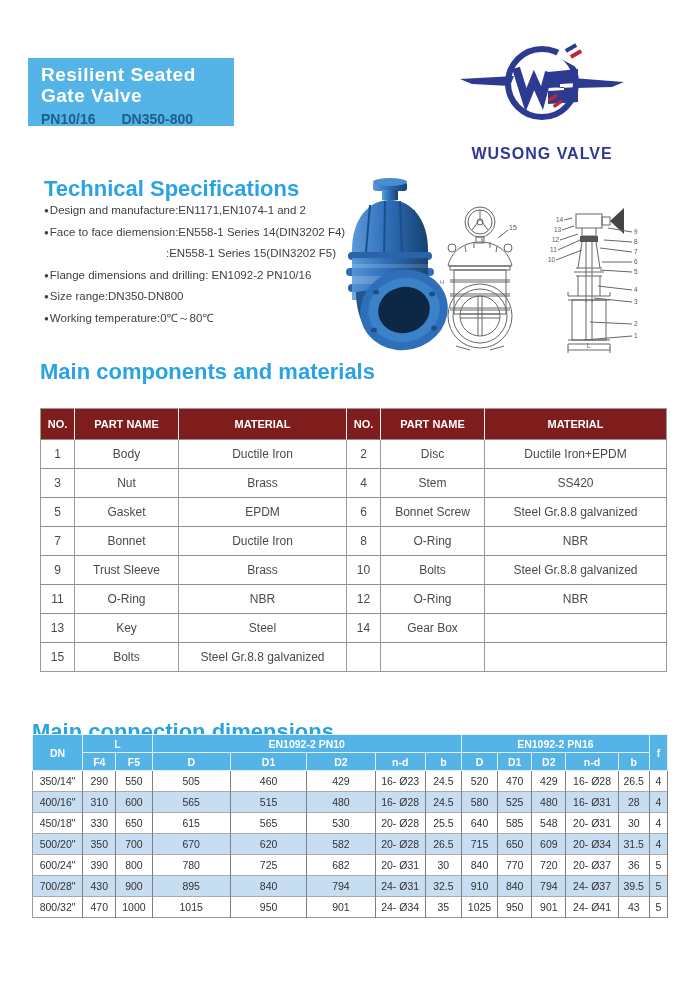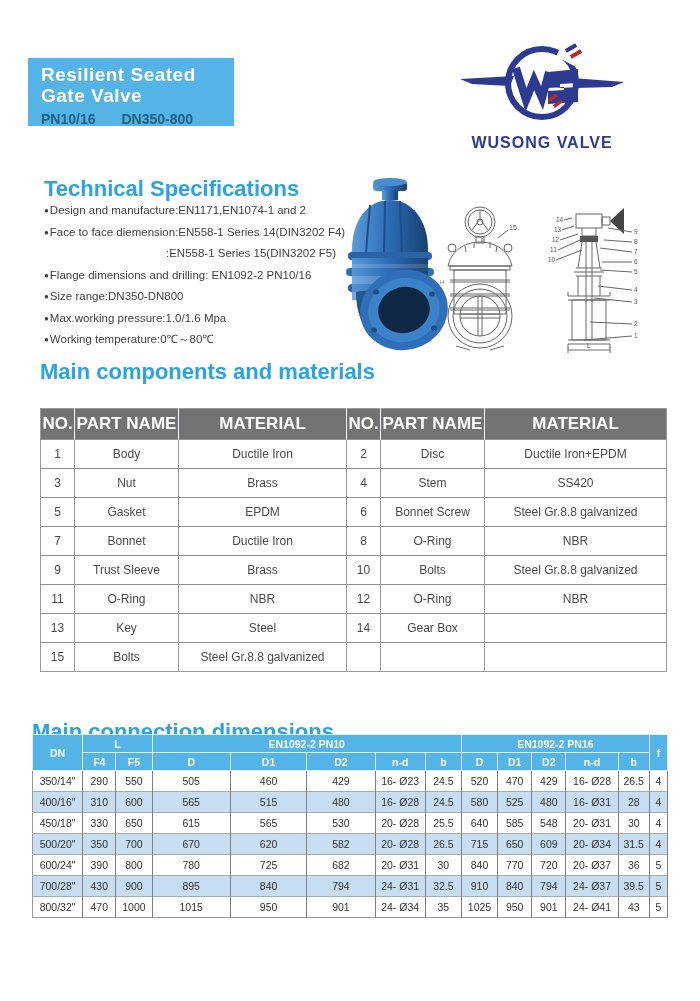--- a/index.html
+++ b/index.html
@@ -7,34 +7,34 @@
         font-family:"Liberation Sans", sans-serif;overflow:hidden;}
 
   
   .title-box{position:absolute;left:28px;top:58px;width:206px;height:68px;background:#54b3e7;
              color:#ffffff;padding:6px 0 8px 13px;box-sizing:border-box;}
   .title-box .t1{font-size:19px;font-weight:bold;line-height:21px;letter-spacing:.5px;}
   .title-box .sub{margin-top:5px;font-size:14px;font-weight:bold;color:#1f6086;}
   .title-box .sub span{margin-right:26px;}
 
   .logo{position:absolute;left:452px;top:38px;width:180px;height:112px;text-align:center;}
-  .brand{margin-top:0px;font-size:16px;font-weight:800;color:#2c3a92;letter-spacing:1px;}
+  .brand{margin-top:11px;font-size:16px;font-weight:800;color:#2c3a92;letter-spacing:1px;}
 
   .sec-head{position:absolute;color:#29a3e3;font-size:22px;font-weight:bold;}
 
   
   .bullets{position:absolute;left:44px;top:200px;width:310px;font-size:11.5px;color:#3f3f3f;}
   .bullets .row{line-height:21.5px;white-space:nowrap;}
   .bullets .dot{font-size:8px;vertical-align:1px;margin-right:1px;color:#3f3f3f;}
   .bullets .cont{padding-left:122px;}
 
   
   table{border-collapse:collapse;table-layout:fixed;}
   .comp-table{position:absolute;left:40px;top:408px;width:626px;border:1px solid #9a9a9a;}
-  .comp-table th{background:#737373;color:#ffffff;font-size:17px;font-weight:bold;
+  .comp-table th{background:#7f1d1d;color:#ffffff;font-size:11px;font-weight:bold;
                  height:28px;border-right:1px solid #e9f5fc;}
   .comp-table th:last-child{border-right:none;}
   .comp-table td{height:26px;text-align:center;font-size:12px;color:#4a4a4a;
                  border-right:1px solid #9a9a9a;border-top:1px solid #8f8f8f;
                  overflow:hidden;white-space:nowrap;}
   .comp-table td:last-child{border-right:none;}
 
   
   .dim-table{position:absolute;left:32px;top:734px;width:636px;border:1px solid #9a9a9a;}
   .dim-table th{background:#54b3e7;color:#ffffff;font-weight:bold;font-size:10.5px;
@@ -78,21 +78,20 @@
     <div class="brand">WUSONG VALVE</div>
   </div>
 
   <div class="sec-head" style="left:44px;top:176px;">Technical Specifications</div>
   <div class="bullets" id="spec-list">
       <div class="row"><span class="dot">●</span>Design and manufacture:EN1171,EN1074-1 and 2</div>
       <div class="row"><span class="dot">●</span>Face to face diemension:EN558-1 Series 14(DIN3202 F4)</div>
       <div class="row cont">:EN558-1 Series 15(DIN3202 F5)</div>
       <div class="row"><span class="dot">●</span>Flange dimensions and drilling: EN1092-2 PN10/16</div>
       <div class="row"><span class="dot">●</span>Size range:DN350-DN800</div>
-      <div class="row"><span class="dot">●</span>Max.working pressure:1.0/1.6 Mpa</div>
       <div class="row"><span class="dot">●</span>Working temperature:0℃～80℃</div>
     </div>
 
   <svg style="position:absolute;left:330px;top:172px;" width="120" height="182" viewBox="0 0 120 182">
     <defs>
       <linearGradient id="gb" x1="0" y1="0" x2="1" y2="0">
         <stop offset="0" stop-color="#5b9bd8"></stop>
           <stop offset=".45" stop-color="#2f6fba"></stop>
           <stop offset="1" stop-color="#17416f"></stop>
       </linearGradient>

